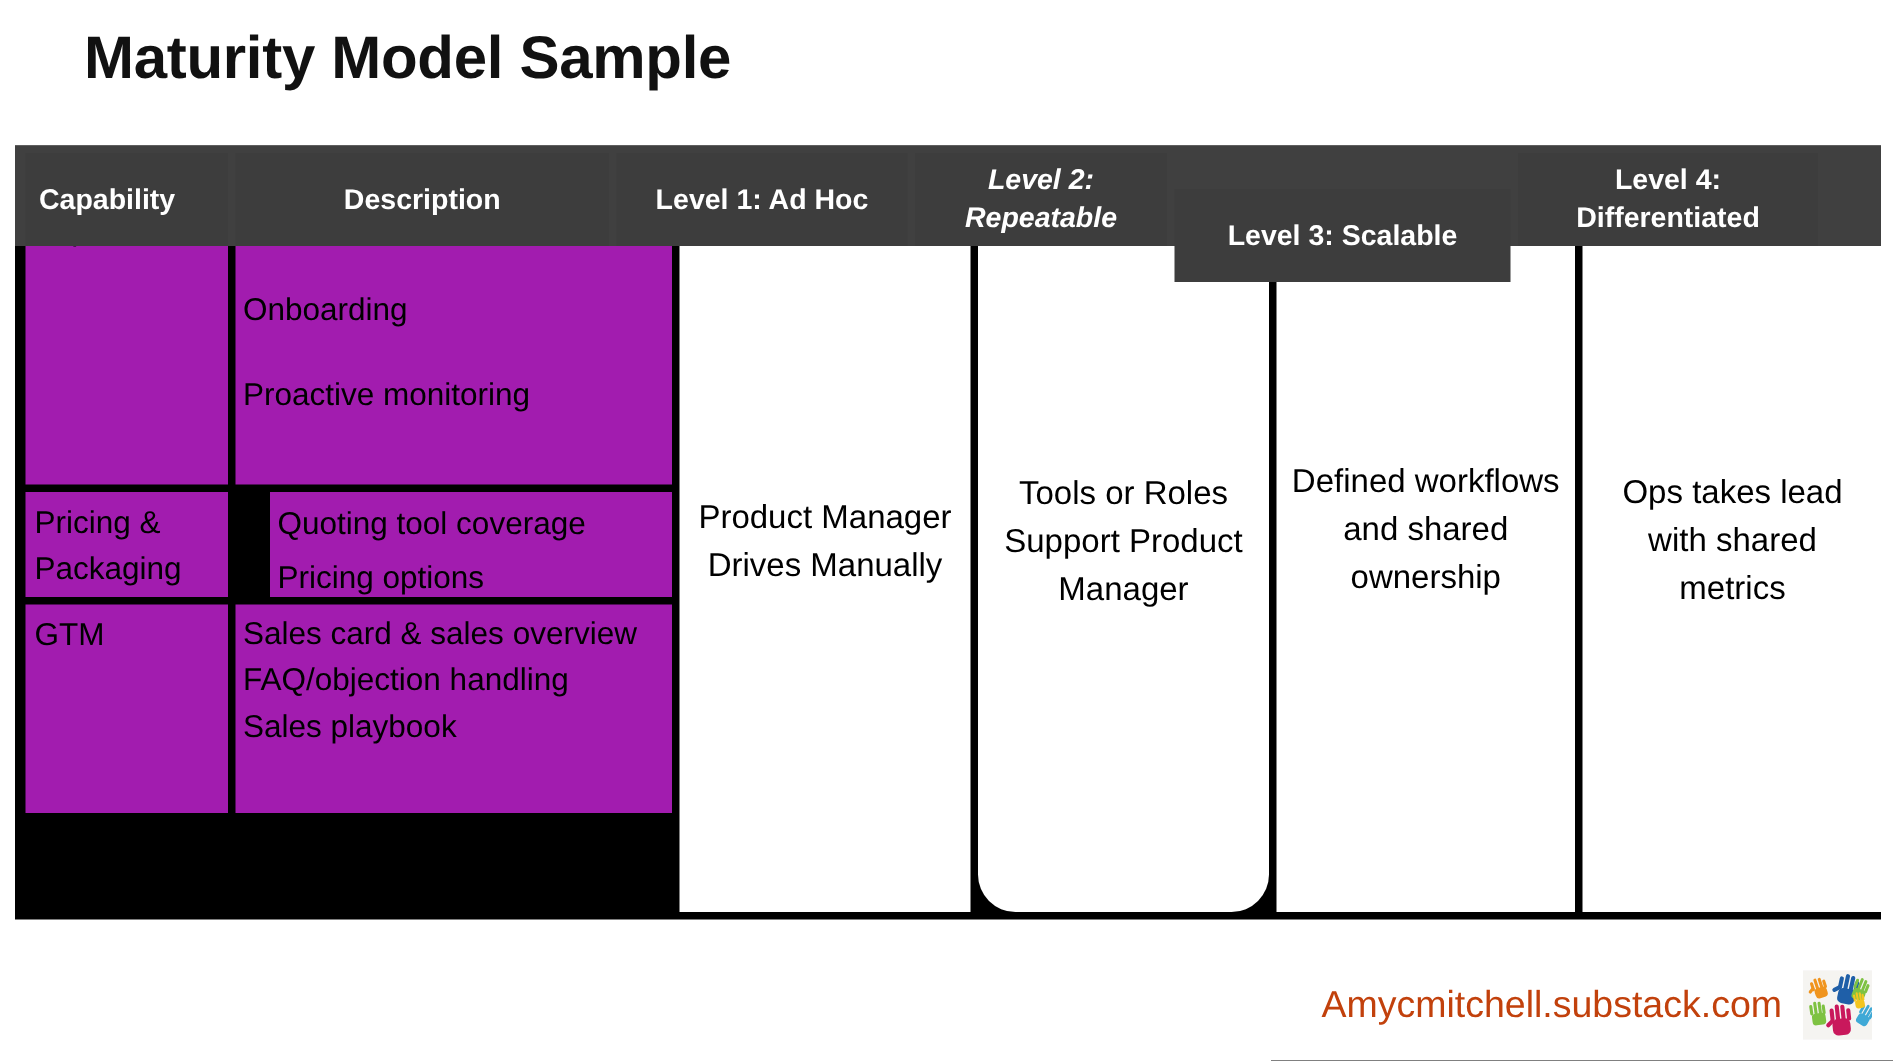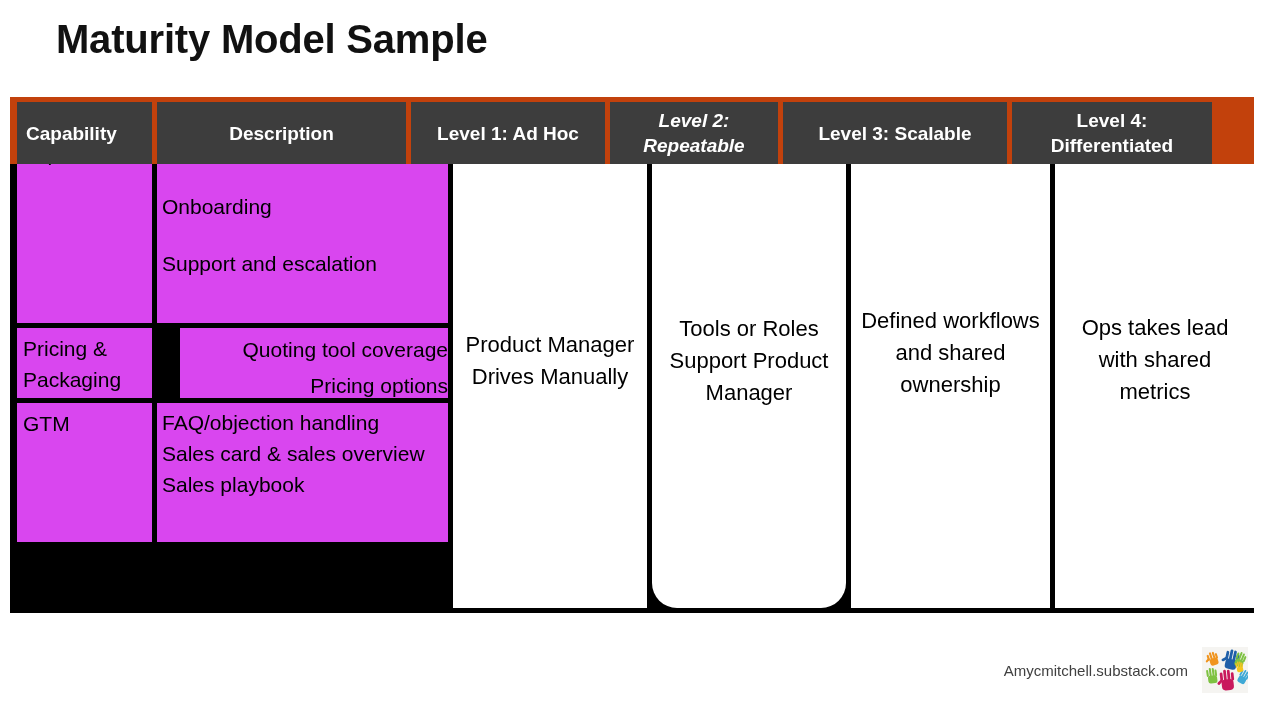--- a/index.html
+++ b/index.html
@@ -58,41 +58,41 @@
   .row {
     display: flex;
     flex-direction: row;
     gap: 5px;
   }
   .row-1 { height: 221px; }
   .row-2 { height: 70px; gap: 28px; }
   .row-3 { height: 139px; border-radius: 17px; }
 
   .cell {
-    background: #d946ef;
+    background: #a21caf;
     box-sizing: border-box;
     overflow: hidden;
   }
   .cap-cell {
     width: 135px;
     flex: 0 0 135px;
     padding: 5px 0 0 6px;
     font-size: 21px;
     line-height: 31px;
     color: #000;
   }
   .desc-cell {
     flex: 1 1 auto;
     padding: 4px 0 0 5px;
     font-size: 21px;
     line-height: 29px;
   }
   .desc-cell .item { margin: 0; }
   .desc-cell .item.gap-before { margin-top: 28px; }
-  .desc-cell.tight .item { line-height: 36px; text-align: right; }
+  .desc-cell.tight .item { line-height: 36px; }
   .desc-cell.row3 .item { line-height: 31px; }
   .desc-cell.row3 .item.two-line { line-height: 31px; }
 
   
   .level-col {
     background: #ffffff;
     box-sizing: border-box;
     display: flex;
     align-items: center;
     justify-content: center;
@@ -117,56 +117,56 @@
     position: absolute;
     left: 10px;
     top: 97px;
     width: 1244px;
     height: 67px;
     display: flex;
     flex-direction: row;
     padding: 5px 4px 0 7px;
     gap: 5px;
     box-sizing: border-box;
-    background: #c2410c;
+    background: #404040;
   }
   .th {
     background: #3d3d3d;
     color: #ffffff;
     font-weight: 700;
     font-size: 19px;
     line-height: 25px;
     display: flex;
     align-items: center;
     justify-content: center;
     text-align: center;
     box-sizing: border-box;
     flex: 0 0 auto;
     height: 62px;
     padding: 0 4px;
   }
   .th.capability { width: 135px; justify-content: flex-start; padding-left: 9px; }
   .th.description { width: 249px; }
   .th.l1 { width: 194px; }
   .th.l2 { width: 168px; font-style: italic; }
-  .th.l3 { width: 224px; }
+  .th.l3 { width: 224px; margin-top: 24px; }
   .th.l4 { width: 200px; }
 
   
   .footer {
     position: absolute;
     right: 14px;
     bottom: 14px;
     display: flex;
     align-items: center;
     gap: 14px;
   }
   .footer-url {
-    font-size: 15px;
-    color: #404040;
+    font-size: 25px;
+    color: #c2410c;
     white-space: nowrap;
   }
   .logo {
     width: 46px;
     height: 46px;
     background: #f4f4f2;
     display: block;
     flex: 0 0 auto;
   }
 </style>
@@ -178,37 +178,37 @@
 <div class="matrix-wrap">
   <div class="matrix">
 
     <div class="left-block">
 
       <div class="row row-1">
         <div class="cell cap-cell">Customer Experience</div>
         <div class="cell desc-cell">
           <div class="item">Delivery operational processes</div>
           <div class="item gap-before">Onboarding</div>
-          <div class="item gap-before">Support and escalation</div>
+          <div class="item gap-before">Proactive monitoring</div>
         </div>
       </div>
 
       <div class="row row-2">
         <div class="cell cap-cell">Pricing &amp; Packaging</div>
         <div class="cell desc-cell tight">
           <div class="item">Quoting tool coverage</div>
           <div class="item">Pricing options</div>
         </div>
       </div>
 
       <div class="row row-3">
         <div class="cell cap-cell">GTM</div>
         <div class="cell desc-cell row3">
+          <div class="item two-line">Sales card &amp; sales overview</div>
           <div class="item">FAQ/objection handling</div>
-          <div class="item two-line">Sales card &amp; sales overview</div>
           <div class="item">Sales playbook</div>
         </div>
       </div>
 
     </div>
 
     <div class="level-col l1">
       <span class="body-text">Product Manager Drives Manually</span>
     </div>
     <div class="level-col l2">

